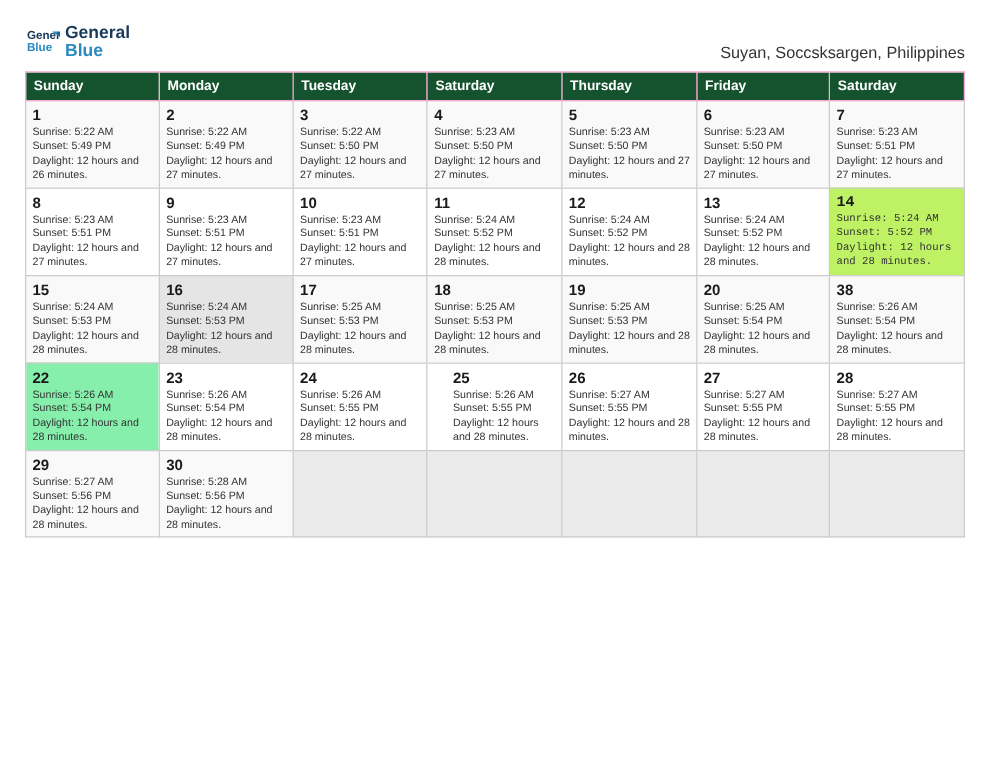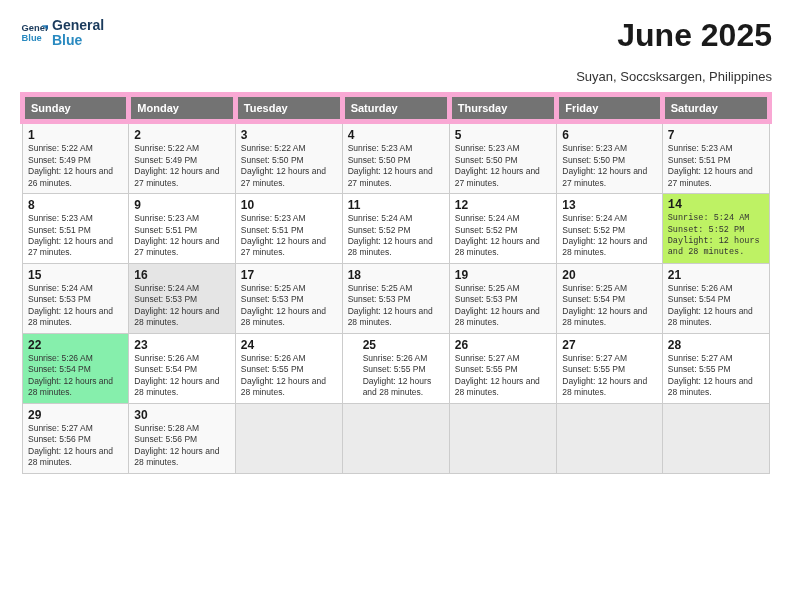--- a/index.html
+++ b/index.html
@@ -44,27 +44,27 @@
       font-size: 13px;
       color: #333;
       margin-top: 16px;
     }
     .calendar {
       width: 100%;
       border-collapse: collapse;
       font-size: 9.5px;
     }
     .calendar thead tr th {
-      background: #737373;
+      background: #14532d;
       color: #fff;
       text-align: left;
       padding: 5px 6px;
       font-size: 11px;
       font-weight: bold;
-      border: 5px solid #f9a8d4;
+      border: 1px solid #f9a8d4;
     }
     .calendar tbody tr td {
       border: 1px solid #ccc;
       vertical-align: top;
       padding: 4px 5px;
       width: 113px;
       min-height: 72px;
       background: #fff;
     }
     .calendar tbody tr:nth-child(odd) td {
@@ -98,21 +98,20 @@
         <text x="2" y="28" font-size="12" font-weight="bold" fill="#2a8ac0" font-family="Arial">Blue</text>
         <polygon points="28,8 36,14 32,8" fill="#2a8ac0"></polygon>
         <polygon points="32,8 36,14 36,8" fill="#1a5fa0"></polygon>
       </svg>
       <div style="display:flex;flex-direction:column;line-height:1.1;">
         <span style="font-size:14px;font-weight:bold;color:#1a3a5c;">General</span>
         <span style="font-size:14px;font-weight:bold;color:#2a8ac0;">Blue</span>
       </div>
     </div>
     <div class="title-block">
-      <div class="month-title">June 2025</div>
       <div class="location">Suyan, Soccsksargen, Philippines</div>
     </div>
   </div>
 
   <table class="calendar">
     <thead>
       <tr>
         <th>Sunday</th>
         <th>Monday</th>
         <th>Tuesday</th>
@@ -282,21 +281,21 @@
       </td>
           <td style="background: rgb(249, 249, 249);">
         <span class="day-num">20</span>
         <div class="day-detail">
           <span>Sunrise: 5:25 AM</span><br>
           <span>Sunset: 5:54 PM</span><br>
           <span>Daylight: 12 hours and 28 minutes.</span>
         </div>
       </td>
           <td style="background: rgb(249, 249, 249);">
-        <span class="day-num">21</span>
+        <span class="day-num">38</span>
         <div class="day-detail">
           <span>Sunrise: 5:26 AM</span><br>
           <span>Sunset: 5:54 PM</span><br>
           <span>Daylight: 12 hours and 28 minutes.</span>
         </div>
       </td>
         </tr>
         <tr>
           <td style="background: #86efac;">
         <span class="day-num">22</span>

